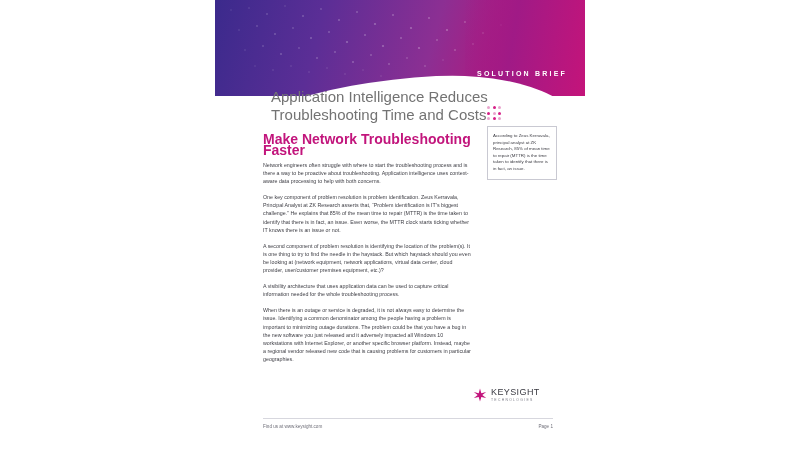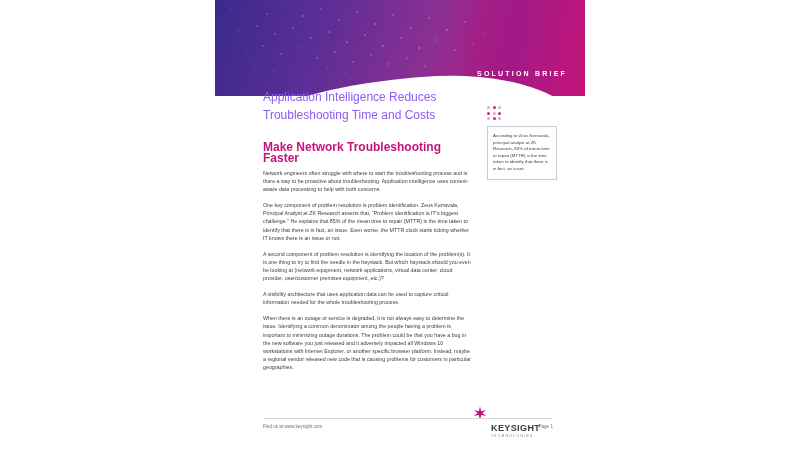--- a/index.html
+++ b/index.html
@@ -67,42 +67,42 @@
   .content {
     position: absolute;
     left: 215px;
     top: 0;
     width: 370px;
     height: 450px;
   }
 
   .doc-title {
     position: absolute;
-    left: 48px;
+    left: 56px;
     top: 88px;
     width: 240px;
-    font-size: 12px;
+    font-size: 15px;
     line-height: 18px;
-    color: #8b5cf6;
+    color: #737373;
     font-weight: normal;
     margin: 0;
   }
 
   .col-main {
     position: absolute;
     left: 48px;
     top: 130px;
     width: 210px;
   }
 
   h2.section {
     color: #c2157c;
-    font-size: 12px;
+    font-size: 14px;
     font-weight: bold;
-    margin: 12px 0 5px 0;
+    margin: 4px 0 5px 0;
     line-height: 11px;
   }
 
   p.body {
     font-size: 5.3px;
     line-height: 8.1px;
     color: #3d3d44;
     margin: 0 0 8px 0;
     text-align: left;
   }
@@ -165,22 +165,21 @@
   .logo .spark svg { display: block; }
   .logo-text {
     display: flex;
     flex-direction: column;
     line-height: 1;
   }
   .logo-name {
     font-size: 9px;
     letter-spacing: 0.4px;
     color: #3a3a42;
-    font-weight: bold;
-    margin-top: 36px;
+    font-weight: normal;
   }
   .logo-sub {
     font-size: 3.4px;
     letter-spacing: 1.3px;
     color: #7a7a85;
     margin-top: 1.5px;
   }
 
   
   .footer-rule {

